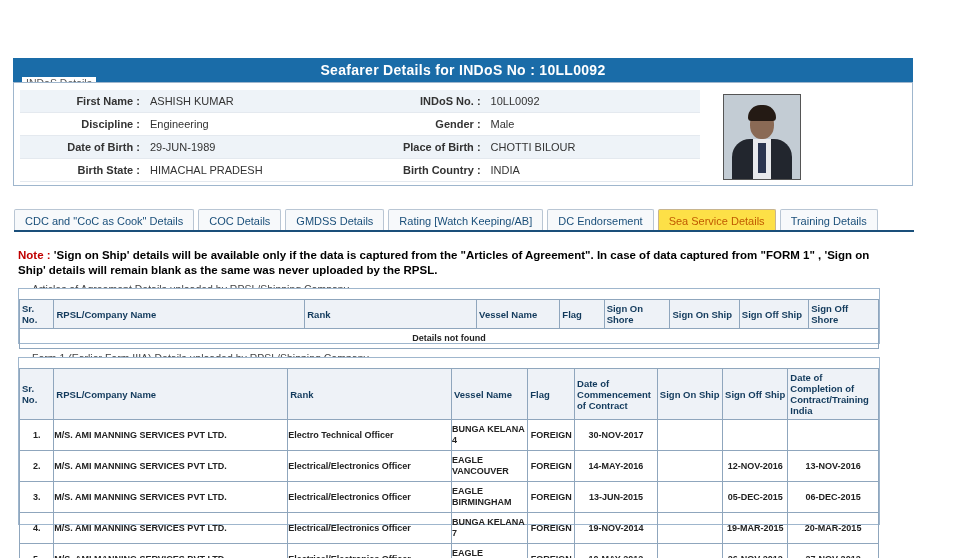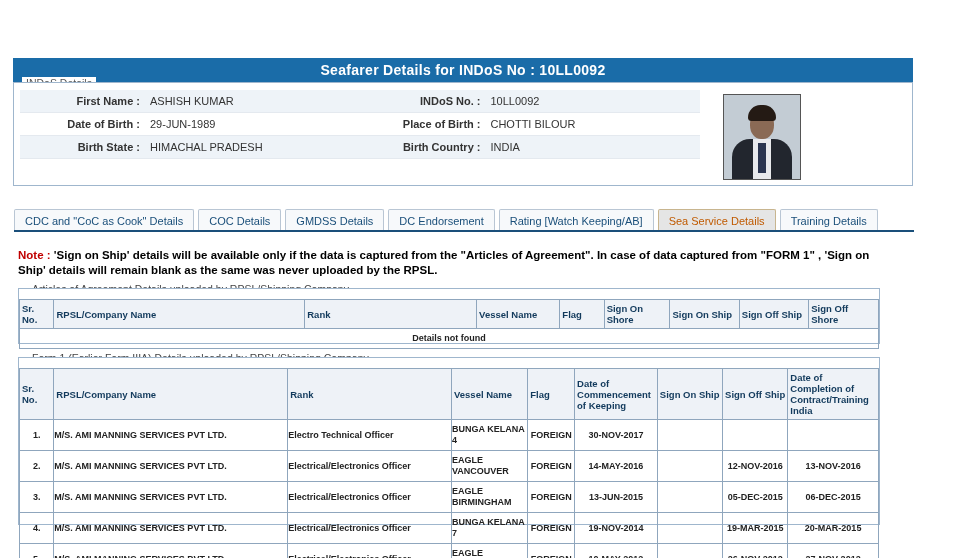--- a/index.html
+++ b/index.html
@@ -131,21 +131,21 @@
     background: #f7f9fb;
     padding: 5px 10px 4px 10px;
     font-size: 11px;
     color: #1a4f7a;
     white-space: nowrap;
     border-radius: 2px 2px 0 0;
     line-height: 12px;
   }
   .tab.selected {
     color: #c05a00;
-    background: #e5e5e5;
+    background: #fde047;
     font-weight: normal;
     border-color: #c8b58f;
   }
   .tab-underline {
     position: absolute;
     left: 14px;
     top: 230px;
     width: 900px;
     height: 2px;
     background: #1a4f7a;
@@ -227,20 +227,26 @@
   <div class="indos-legend">INDoS Details</div>
   <div class="indos-box"></div>
 
   <table class="indos">
     <tbody>
       <tr>
         <td class="lbl">First Name :</td>
         <td class="val">ASHISH KUMAR</td>
         <td class="lbl">INDoS No. :</td>
         <td class="val">10LL0092</td>
+      </tr>
+      <tr>
+        <td class="lbl">Discipline :</td>
+        <td class="val">Engineering</td>
+        <td class="lbl">Gender :</td>
+        <td class="val">Male</td>
       </tr>
       <tr>
         <td class="lbl">Date of Birth :</td>
         <td class="val">29-JUN-1989</td>
         <td class="lbl">Place of Birth :</td>
         <td class="val">CHOTTI BILOUR</td>
       </tr>
       <tr>
         <td class="lbl">Birth State :</td>
         <td class="val">HIMACHAL PRADESH</td>
@@ -256,22 +262,22 @@
     <div class="shirt"></div>
     <div class="tie"></div>
     <div class="head"></div>
     <div class="hair"></div>
   </div>
 
   <div class="tabs">
     <div class="tab">CDC and "CoC as Cook" Details</div>
     <div class="tab">COC Details</div>
     <div class="tab">GMDSS Details</div>
+    <div class="tab">Rating [Watch Keeping/AB]</div>
     <div class="tab">DC Endorsement</div>
-    <div class="tab">Rating [Watch Keeping/AB]</div>
     <div class="tab selected">Sea Service Details</div>
     <div class="tab">Training Details</div>
   </div>
   <div class="tab-underline"></div>
 
   <div class="note">
     <span class="red">Note :</span><span class="blk"> 'Sign on Ship' details will be available only if the data is captured from the "Articles of Agreement". In case of data captured from "FORM 1" , 'Sign on Ship' details will remain blank as the same was never uploaded by the RPSL.</span>
   </div>
 
   <div class="fs-legend" id="articles-legend">Articles of Agreement Details uploaded by RPSL/Shipping Company</div>
@@ -303,21 +309,21 @@
   <div class="fs" id="form1-box"></div>
   <div id="form1-table-wrap">
     <table class="grid">
       <thead>
         <tr>
           <th style="width:30px">Sr. No.</th>
           <th style="width:236px">RPSL/Company Name</th>
           <th style="width:162px">Rank</th>
           <th style="width:72px">Vessel Name</th>
           <th style="width:42px">Flag</th>
-          <th style="width:78px">Date of Commencement of Keeping</th>
+          <th style="width:78px">Date of Commencement of Contract</th>
           <th style="width:62px">Sign On Ship</th>
           <th style="width:62px">Sign Off Ship</th>
           <th style="width:86px">Date of Completion of Contract/Training India</th>
         </tr>
       </thead>
       <tbody>
         <tr>
           <td class="c">1.</td>
           <td class="l">M/S. AMI MANNING SERVICES PVT LTD.</td>
           <td class="l">Electro Technical Officer</td>

